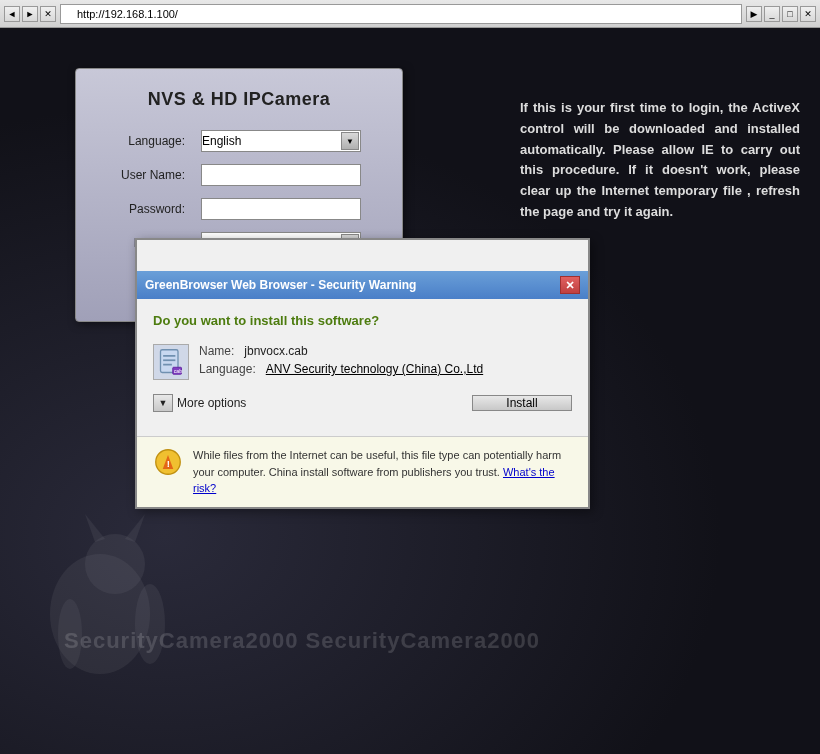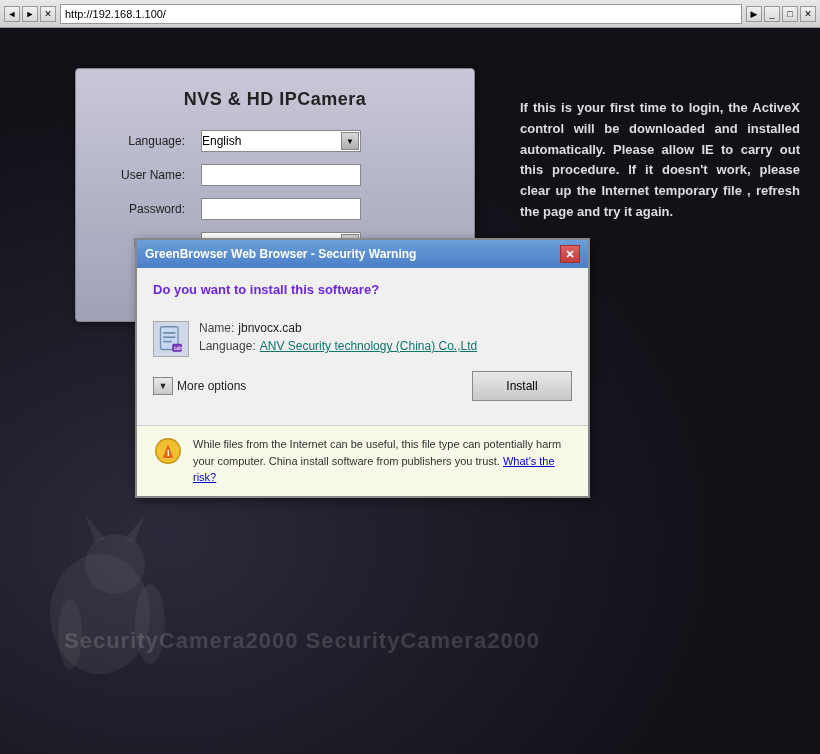--- a/index.html
+++ b/index.html
@@ -35,21 +35,21 @@
       font-size: 9px;
       cursor: pointer;
     }
     .address-bar {
       flex: 1;
       height: 20px;
       border: 1px solid #999;
       background: white;
       display: flex;
       align-items: center;
-      padding: 0 4px;
+      padding: 0 16px;
       font-size: 11px;
       margin: 0 2px;
     }
 
     
     .main-area {
       width: 100%;
       height: calc(754px - 28px);
       background: radial-gradient(ellipse at 20% 70%, #2a2a3a 0%, #111118 60%);
       position: relative;
@@ -78,21 +78,21 @@
       font-weight: bold;
       white-space: nowrap;
       letter-spacing: 1px;
     }
 
     
     .login-panel {
       position: absolute;
       top: 40px;
       left: 75px;
-      width: 400px;
+      width: 328px;
       background: linear-gradient(to bottom, #c8c8d8 0%, #a0a0b8 100%);
       border: 1px solid #888;
       border-radius: 4px;
       box-shadow: 2px 2px 8px rgba(0,0,0,0.5);
       padding: 20px 30px 25px;
     }
     .login-title {
       text-align: center;
       font-size: 18px;
       font-weight: bold;
@@ -198,42 +198,43 @@
     .dialog-titlebar {
       background: linear-gradient(to bottom, #6a9fd8, #4a7fc8);
       height: 28px;
       display: flex;
       align-items: center;
       justify-content: space-between;
       padding: 0 8px;
       color: white;
       font-size: 12px;
       font-weight: bold;
+      margin-top: 31px;
     }
     .dialog-close-btn {
       width: 20px;
       height: 18px;
       background: linear-gradient(to bottom, #e06060, #c04040);
       border: 1px solid #a03030;
       color: white;
       display: flex;
       align-items: center;
       justify-content: center;
       font-size: 11px;
       cursor: pointer;
       font-weight: bold;
     }
     .dialog-body {
       padding: 14px 16px;
     }
     .dialog-question {
       font-size: 13px;
       font-weight: bold;
-      color: #6d28d9;
-      margin-bottom: 24px;
+      color: #4d7c0f;
+      margin-bottom: 16px;
     }
     .dialog-file-info {
       display: flex;
       align-items: flex-start;
       gap: 10px;
       margin-bottom: 14px;
     }
     .file-icon {
       width: 36px;
       height: 36px;
@@ -245,27 +246,27 @@
       font-size: 18px;
       flex-shrink: 0;
     }
     .file-details {
       font-size: 12px;
       color: #222;
     }
     .file-details .detail-row {
       margin-bottom: 4px;
       display: flex;
-      gap: 4px;
+      gap: 10px;
     }
     .detail-label {
       color: #444;
     }
     .detail-link {
-      color: #0f766e;
+      color: #000000;
       text-decoration: underline;
       cursor: pointer;
     }
     .dialog-options-row {
       display: flex;
       align-items: center;
       justify-content: space-between;
       margin-bottom: 10px;
     }
     .more-options {
@@ -285,21 +286,21 @@
       align-items: center;
       justify-content: center;
       font-size: 9px;
     }
     .dialog-action-btns {
       display: flex;
       gap: 8px;
     }
     .dialog-btn {
       width: 100px;
-      height: 30px;
+      height: 16px;
       background: linear-gradient(to bottom, #e8e8e8, #c8c8c8);
       border: 1px solid #888;
       cursor: pointer;
       font-size: 12px;
       display: flex;
       align-items: center;
       justify-content: center;
     }
     .dialog-warning {
       display: flex;

